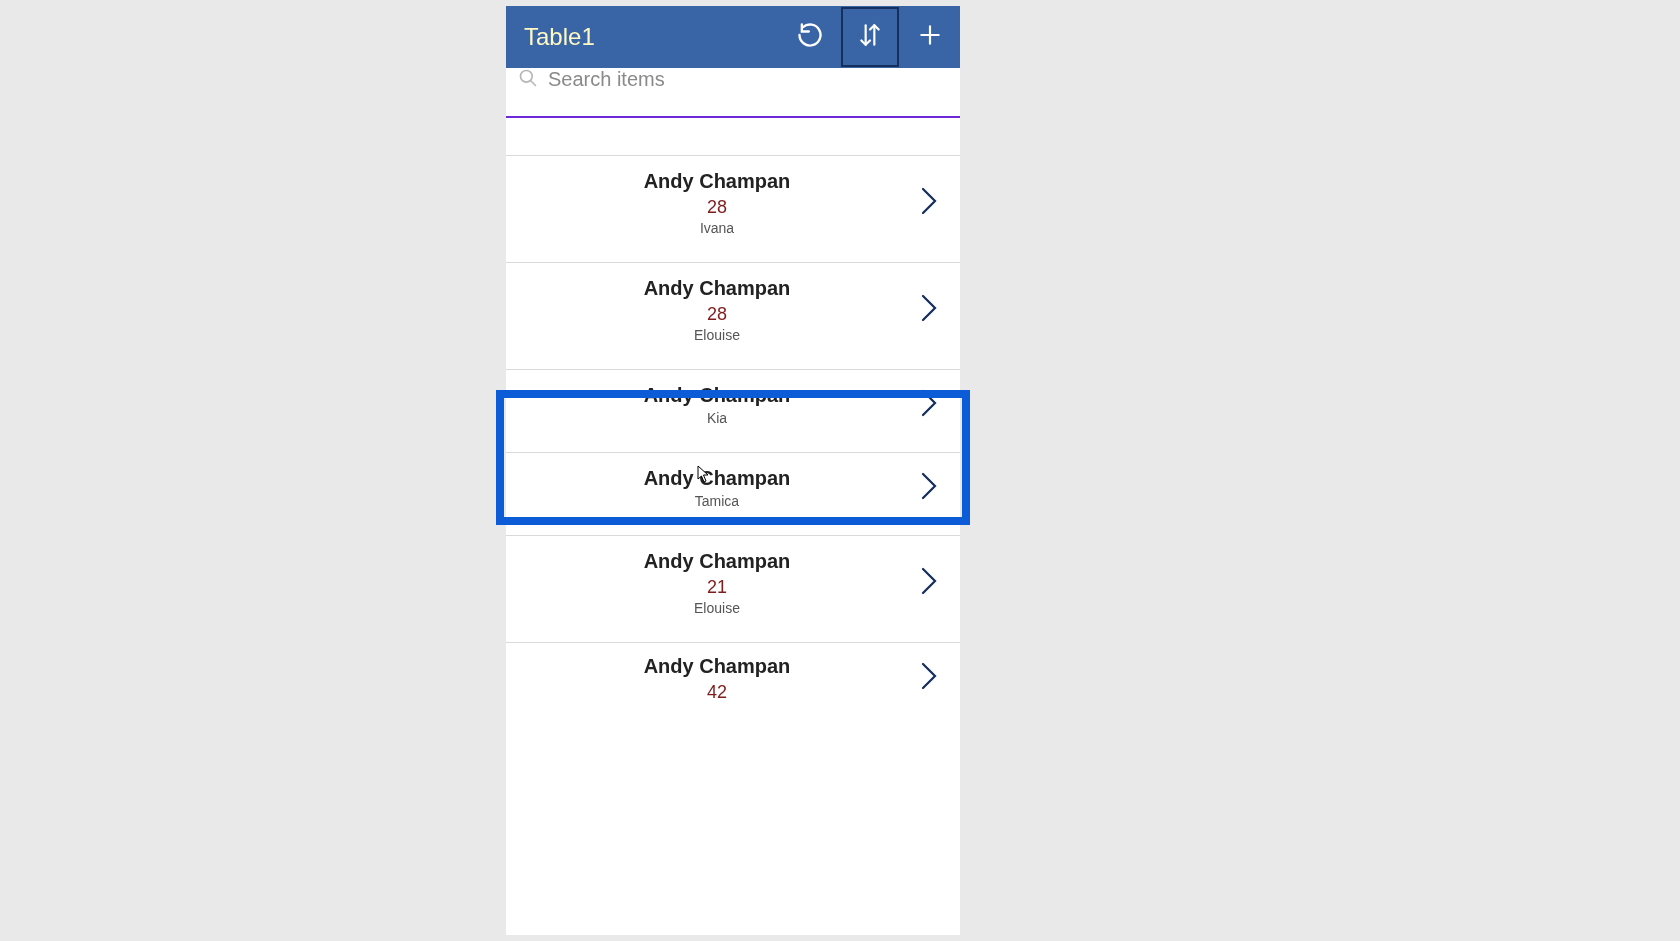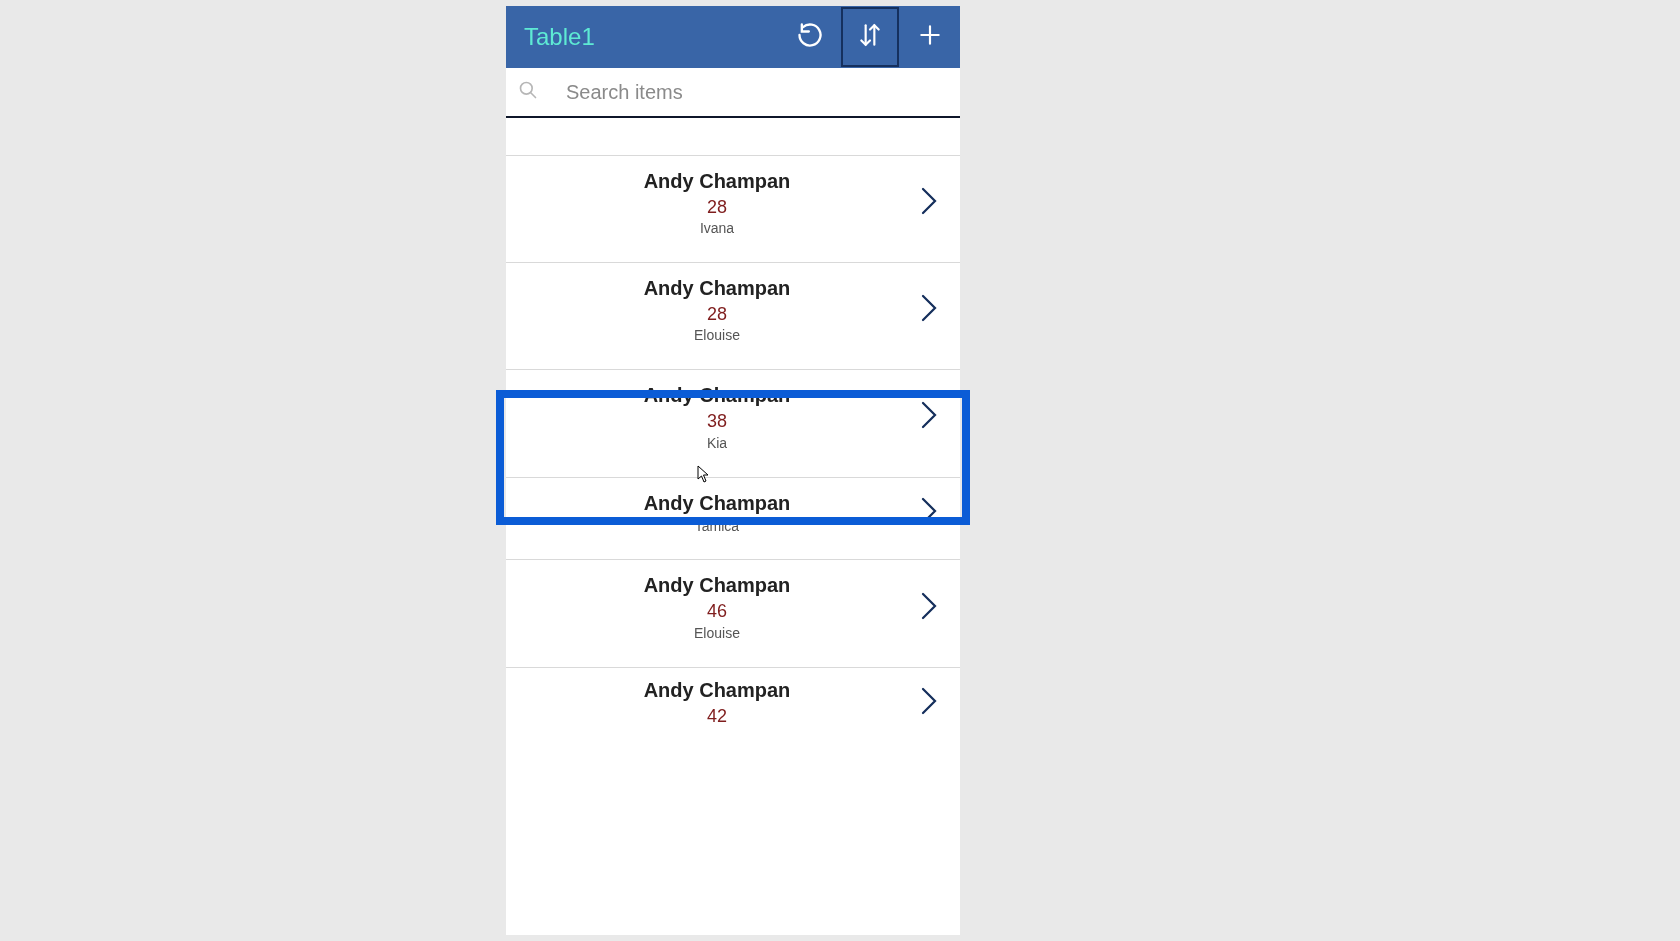--- a/index.html
+++ b/index.html
@@ -29,21 +29,21 @@
       height: 100%;
       background: #ffffff;
       display: flex;
       flex-direction: column;
     }
     .header {
       background: #3965a7;
       height: 62px;
       display: flex;
       align-items: center;
-      color: #5eead4;
+      color: #fef9c3;
       padding-left: 18px;
     }
     .header .title {
       flex: 1;
       font-size: 24px;
       font-weight: 400;
     }
     .hbtn {
       width: 60px;
       height: 62px;
@@ -52,25 +52,25 @@
       justify-content: center;
       position: relative;
     }
     .hbtn.selected {
       outline: 2px solid #15305e;
       outline-offset: -3px;
     }
     .searchbar {
       height: 50px;
       display: flex;
-      align-items: center;
+      align-items: flex-start;
       padding: 0 12px;
-      border-bottom: 2px solid #0f172a;
+      border-bottom: 2px solid #6d28d9;
       color: #8a8a8a;
-      gap: 28px;
+      gap: 10px;
     }
     .searchbar input {
       border: none;
       outline: none;
       font-size: 20px;
       color: #333;
       width: 100%;
       background: transparent;
     }
     .searchbar input::placeholder { color: #8a8a8a; }
@@ -178,21 +178,20 @@
         <div class="chev">
           <svg width="18" height="30" viewBox="0 0 12 20" fill="none" stroke="#152f5c" stroke-width="1.5" stroke-linecap="round">
               <path d="M2 2l8 8-8 8"></path>
             </svg>
         </div>
       </div>
 
       <div class="item">
         <div class="txt">
           <div class="name">Andy Champan</div>
-          <div class="val">38</div>
           <div class="sub">Kia</div>
         </div>
         <div class="chev">
           <svg width="18" height="30" viewBox="0 0 12 20" fill="none" stroke="#152f5c" stroke-width="1.5" stroke-linecap="round">
               <path d="M2 2l8 8-8 8"></path>
             </svg>
         </div>
       </div>
 
       <div class="item">
@@ -203,21 +202,21 @@
         <div class="chev">
           <svg width="18" height="30" viewBox="0 0 12 20" fill="none" stroke="#152f5c" stroke-width="1.5" stroke-linecap="round">
               <path d="M2 2l8 8-8 8"></path>
             </svg>
         </div>
       </div>
 
       <div class="item">
         <div class="txt">
           <div class="name">Andy Champan</div>
-          <div class="val">46</div>
+          <div class="val">21</div>
           <div class="sub">Elouise</div>
         </div>
         <div class="chev">
           <svg width="18" height="30" viewBox="0 0 12 20" fill="none" stroke="#152f5c" stroke-width="1.5" stroke-linecap="round">
               <path d="M2 2l8 8-8 8"></path>
             </svg>
         </div>
       </div>
 
       <div class="item last-visible">

